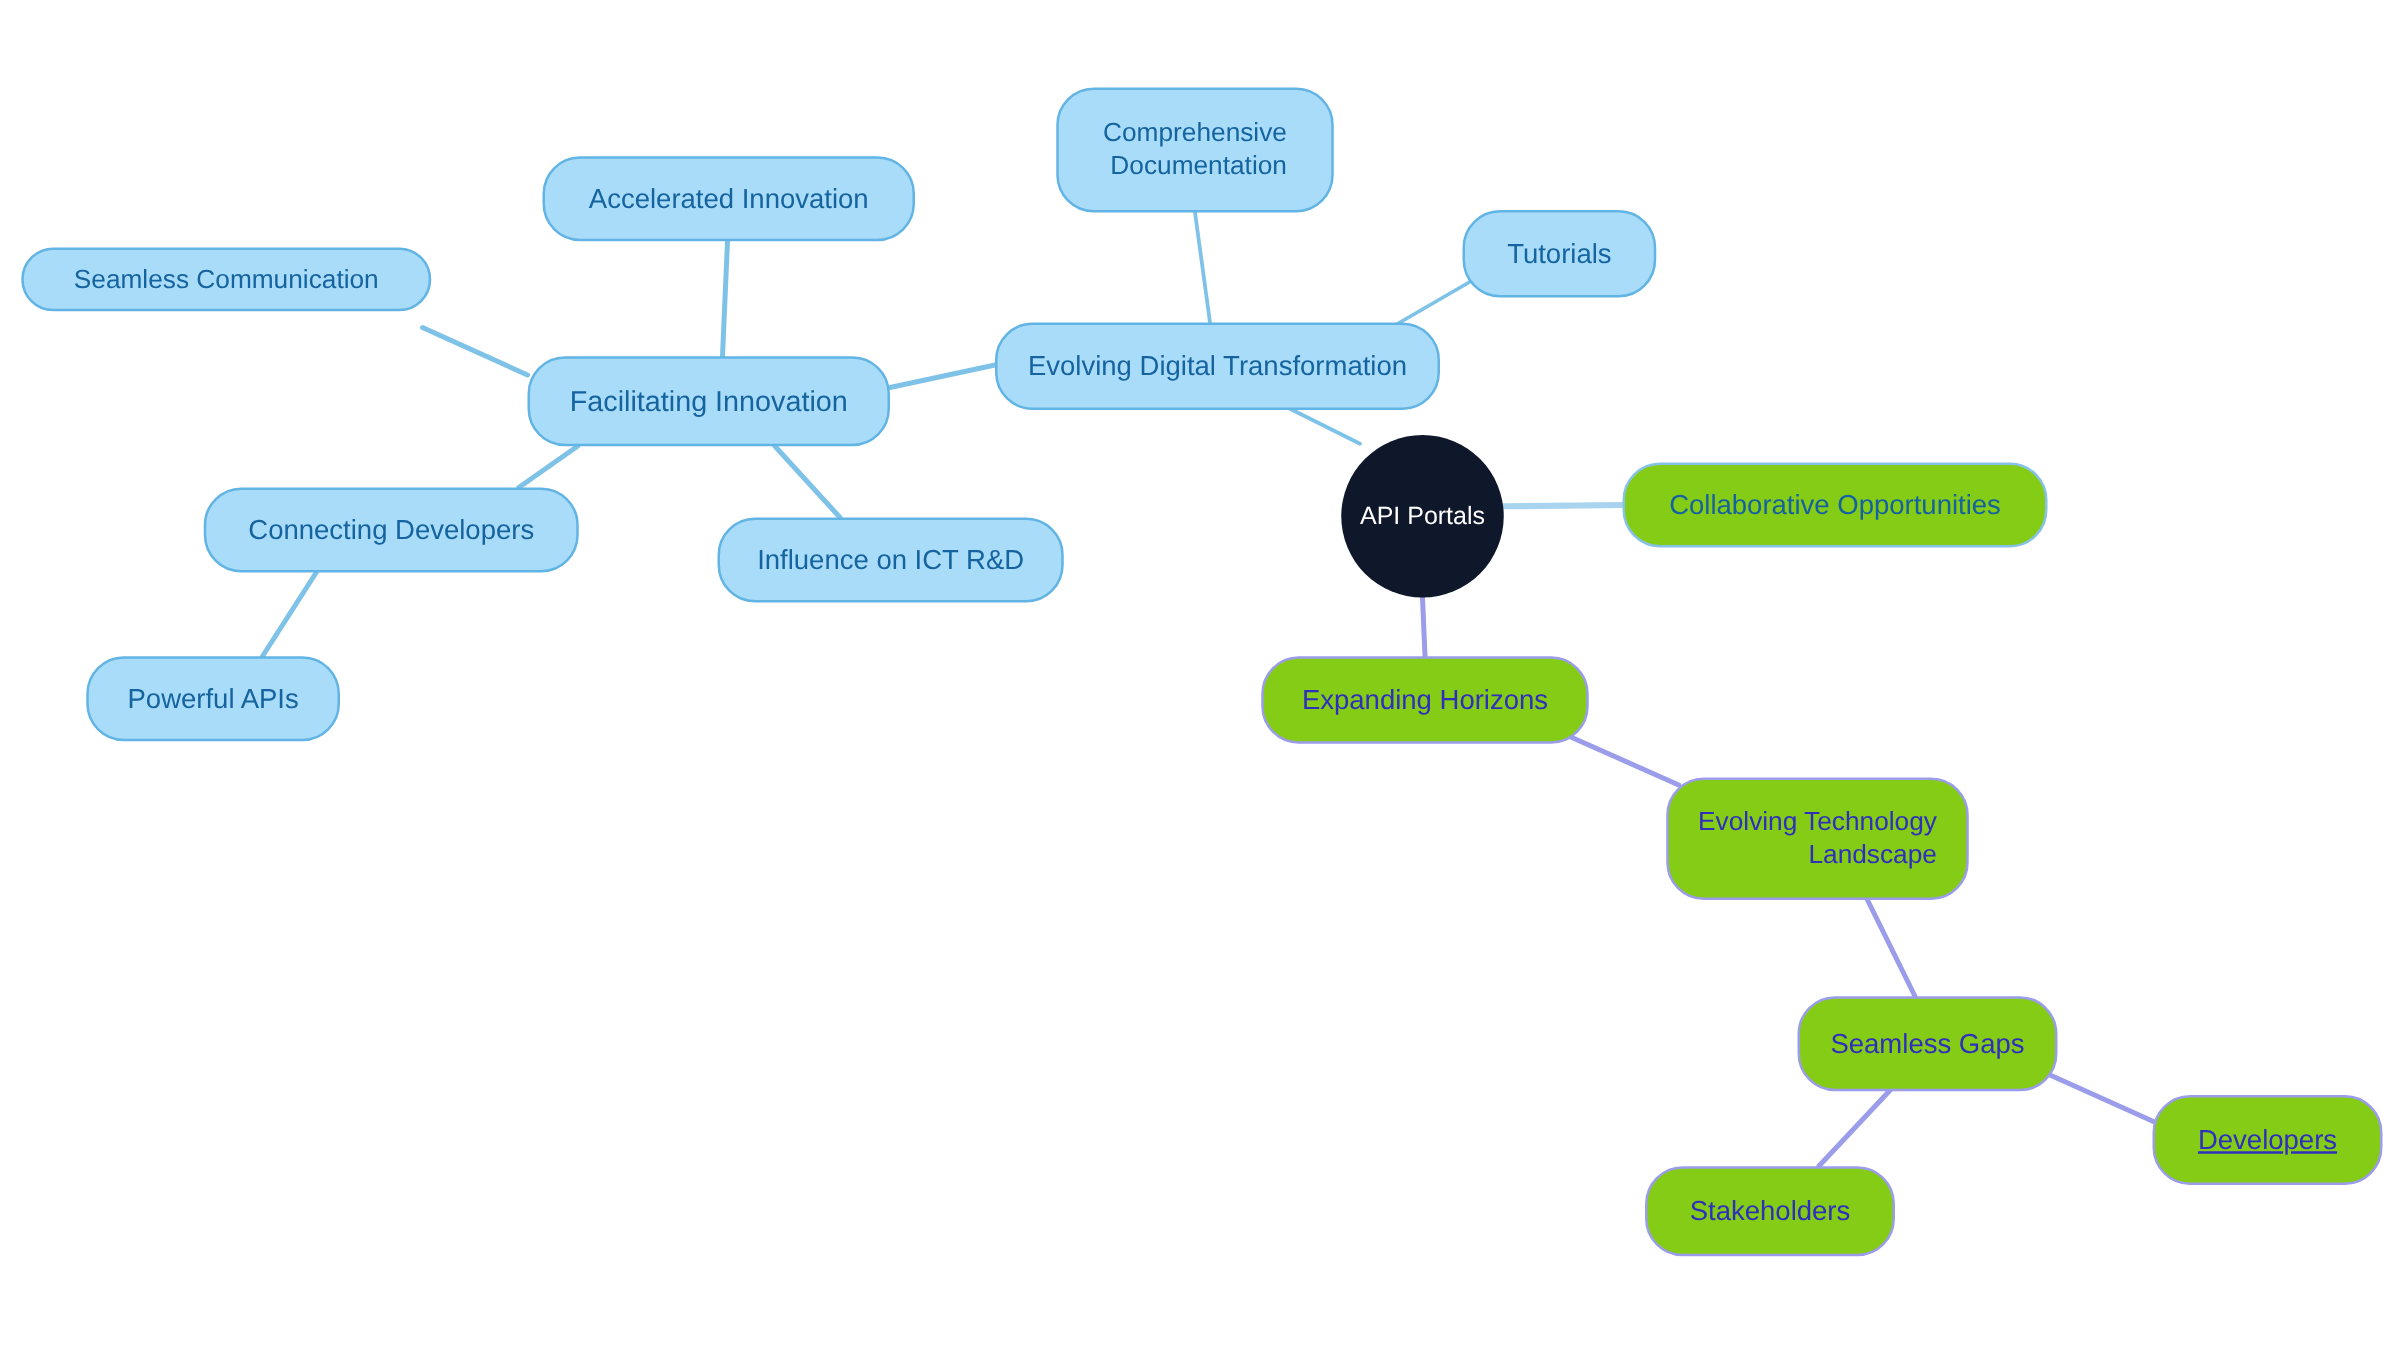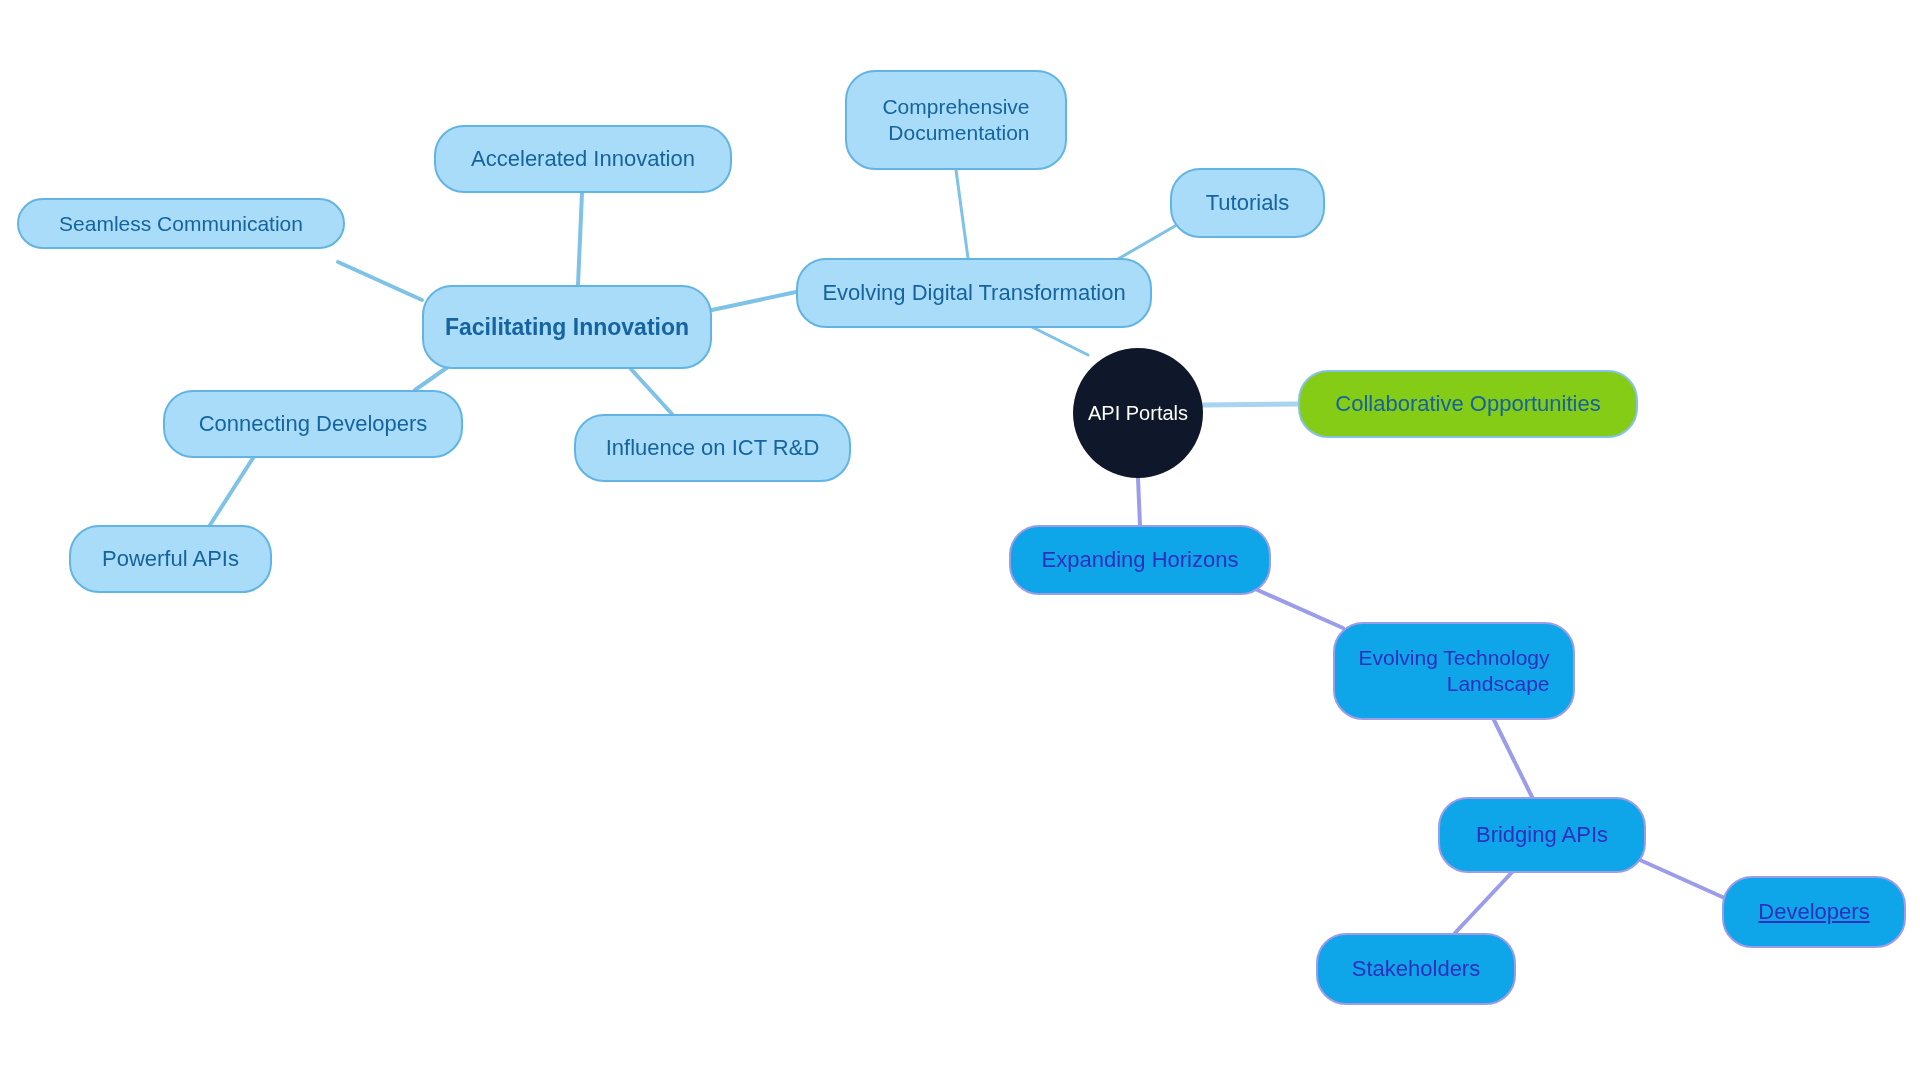--- a/index.html
+++ b/index.html
@@ -45,21 +45,21 @@
     color: #15639f;
     border-radius: 30px;
   }
   .node.blue-light {
     background: #84cc16;
     border: 2.5px solid #86c2e8;
     color: #1562a0;
     border-radius: 30px;
   }
   .node.purple {
-    background: #0ea5e9;
+    background: #84cc16;
     border: 2.5px solid #9b9cea;
     color: #2f2fbe;
     border-radius: 30px;
   }
   .node.root {
     background: #0f172a;
     border: none;
     color: #ffffff;
     border-radius: 50%;
   }
@@ -84,27 +84,27 @@
       <line x1="1494" y1="720" x2="1532" y2="797" stroke="#9b9cea" stroke-width="4" stroke-linecap="round"></line>
       <line x1="1640" y1="860" x2="1729" y2="900" stroke="#9b9cea" stroke-width="4" stroke-linecap="round"></line>
       <line x1="1516" y1="868" x2="1455" y2="933" stroke="#9b9cea" stroke-width="4" stroke-linecap="round"></line>
     </svg>
   <div id="node-layer">
       <div class="node root" style="left: 1073px; top: 348px; width: 130px; height: 130px; font-size: 20px;">API Portals</div>
       <div class="node blue" style="left: 796px; top: 258px; width: 356px; height: 70px; font-size: 22px;">Evolving Digital Transformation</div>
       <div class="node blue" style="left: 845px; top: 70px; width: 222px; height: 100px; font-size: 21px;">Comprehensive
 Documentation</div>
       <div class="node blue" style="left: 1170px; top: 168px; width: 155px; height: 70px; font-size: 22px;">Tutorials</div>
-      <div class="node blue" style="left: 422px; top: 285px; width: 290px; height: 84px; font-size: 23px; font-weight: bold;">Facilitating Innovation</div>
+      <div class="node blue" style="left: 422px; top: 285px; width: 290px; height: 72px; font-size: 23px;">Facilitating Innovation</div>
       <div class="node blue" style="left: 434px; top: 125px; width: 298px; height: 68px; font-size: 22px;">Accelerated Innovation</div>
       <div class="node blue" style="left: 17px; top: 198px; width: 328px; height: 51px; font-size: 21px;">Seamless Communication</div>
       <div class="node blue" style="left: 163px; top: 390px; width: 300px; height: 68px; font-size: 22px;">Connecting Developers</div>
       <div class="node blue" style="left: 69px; top: 525px; width: 203px; height: 68px; font-size: 22px;">Powerful APIs</div>
       <div class="node blue" style="left: 574px; top: 414px; width: 277px; height: 68px; font-size: 22px;">Influence on ICT R&amp;D</div>
       <div class="node blue-light" style="left: 1298px; top: 370px; width: 340px; height: 68px; font-size: 22px;">Collaborative Opportunities</div>
       <div class="node purple" style="left: 1009px; top: 525px; width: 262px; height: 70px; font-size: 22px;">Expanding Horizons</div>
       <div class="node purple" style="left: 1333px; top: 622px; width: 242px; height: 98px; font-size: 21px;">Evolving Technology
 Landscape</div>
-      <div class="node purple" style="left: 1438px; top: 797px; width: 208px; height: 76px; font-size: 22px;">Bridging APIs</div>
+      <div class="node purple" style="left: 1438px; top: 797px; width: 208px; height: 76px; font-size: 22px;">Seamless Gaps</div>
       <div class="node purple" style="left: 1722px; top: 876px; width: 184px; height: 72px; font-size: 22px; text-decoration: underline;">Developers</div>
       <div class="node purple" style="left: 1316px; top: 933px; width: 200px; height: 72px; font-size: 22px;">Stakeholders</div>
     </div>
 </div>
 
 </body></html>

